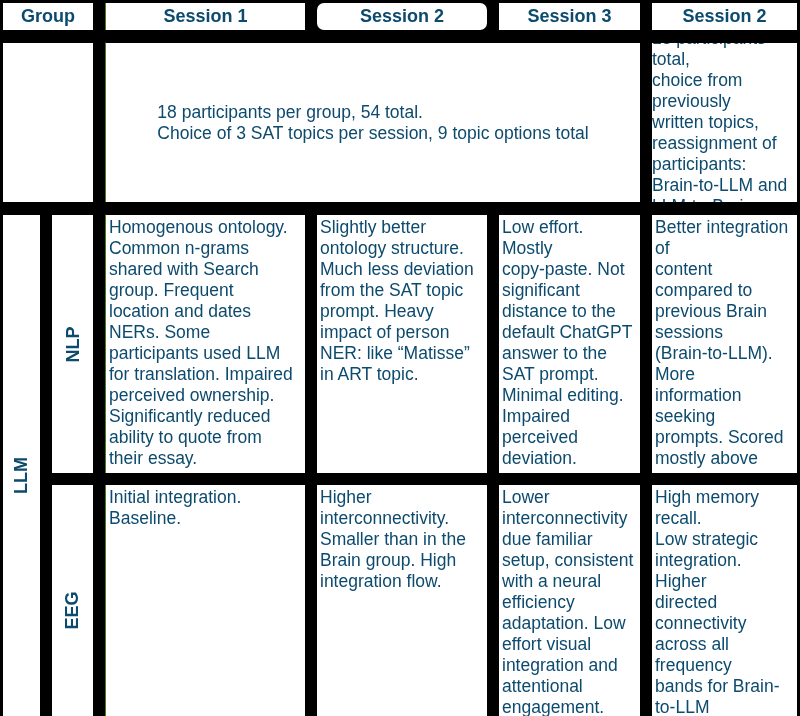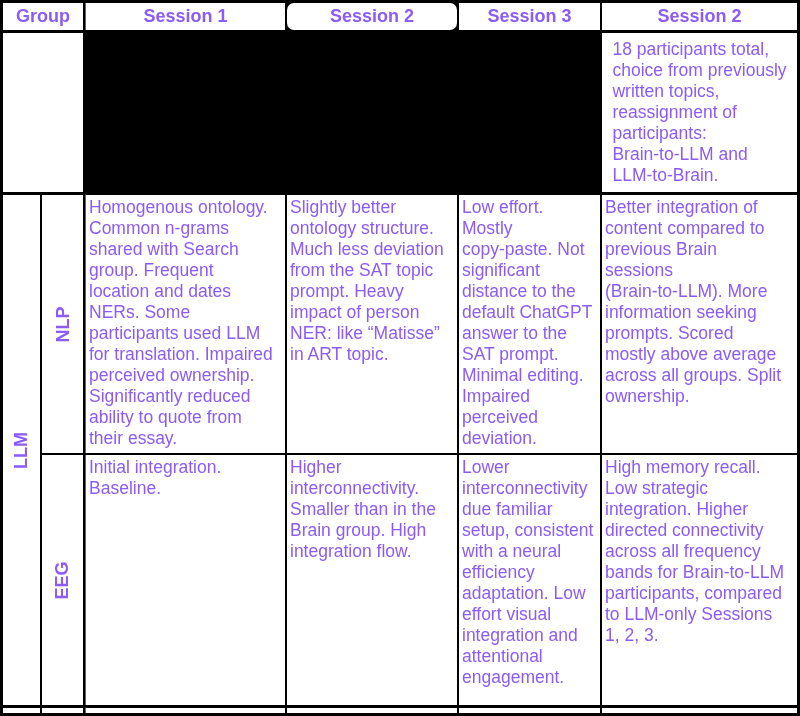--- a/index.html
+++ b/index.html
@@ -2,23 +2,23 @@
 <html><head>
 <meta charset="utf-8">
 <style>
   html,body{margin:0;padding:0;background:#fff;}
   .tbl{
     width:800px;height:716px;box-sizing:border-box;
     background:#000;border:3px solid #000;
     display:grid;
     grid-template-columns:37px 41px 200px 170px 141px 1fr;
     grid-template-rows:27px 160px 259px 250px 1fr;
-    gap:2px;
+    gap:12px;
     font-family:"Liberation Sans",sans-serif;
-    color:#8b5cf6;
+    color:#0c4a6e;
   }
   .cell{background:#fff;font-size:17.5px;line-height:21px;overflow:hidden;}
   .head{display:flex;align-items:center;justify-content:center;font-weight:bold;font-size:18px;}
   .body-cell{padding:2px 2px 0 3px;white-space:pre-line;}
   .center{display:flex;align-items:center;justify-content:center;white-space:pre-line;}
   .vlabel{display:flex;align-items:center;justify-content:center;font-weight:bold;font-size:18px;}
   .vlabel span{transform:rotate(-90deg);white-space:nowrap;}
   .bt{border-top:1px solid #000;}
   .bl{border-left:1px solid #4d7c0f;}
 </style>
@@ -27,20 +27,22 @@
 
 <div class="tbl">
 
   <div class="cell head" style="grid-column:1/3;grid-row:1;">Group</div>
   <div class="cell head bl" style="grid-column:3;grid-row:1;">Session 1</div>
   <div class="cell head" style="grid-column:4;grid-row:1;border-radius:7px;">Session 2</div>
   <div class="cell head" style="grid-column:5;grid-row:1;">Session 3</div>
   <div class="cell head" style="grid-column:6;grid-row:1;">Session 2</div>
 
   <div class="cell bt" style="grid-column:1/3;grid-row:2;"></div>
+  <div class="cell bt bl center" style="grid-column:3/6;grid-row:2;">18 participants per group, 54 total.
+Choice of 3 SAT topics per session, 9 topic options total</div>
   <div class="cell bt center" style="grid-column:6;grid-row:2;">18 participants total,
 choice from previously
 written topics,
 reassignment of
 participants:
 Brain-to-LLM and
 LLM-to-Brain.</div>
 
   <div class="cell bt vlabel" style="grid-column:1;grid-row:3/5;">
       <span>LLM</span>

